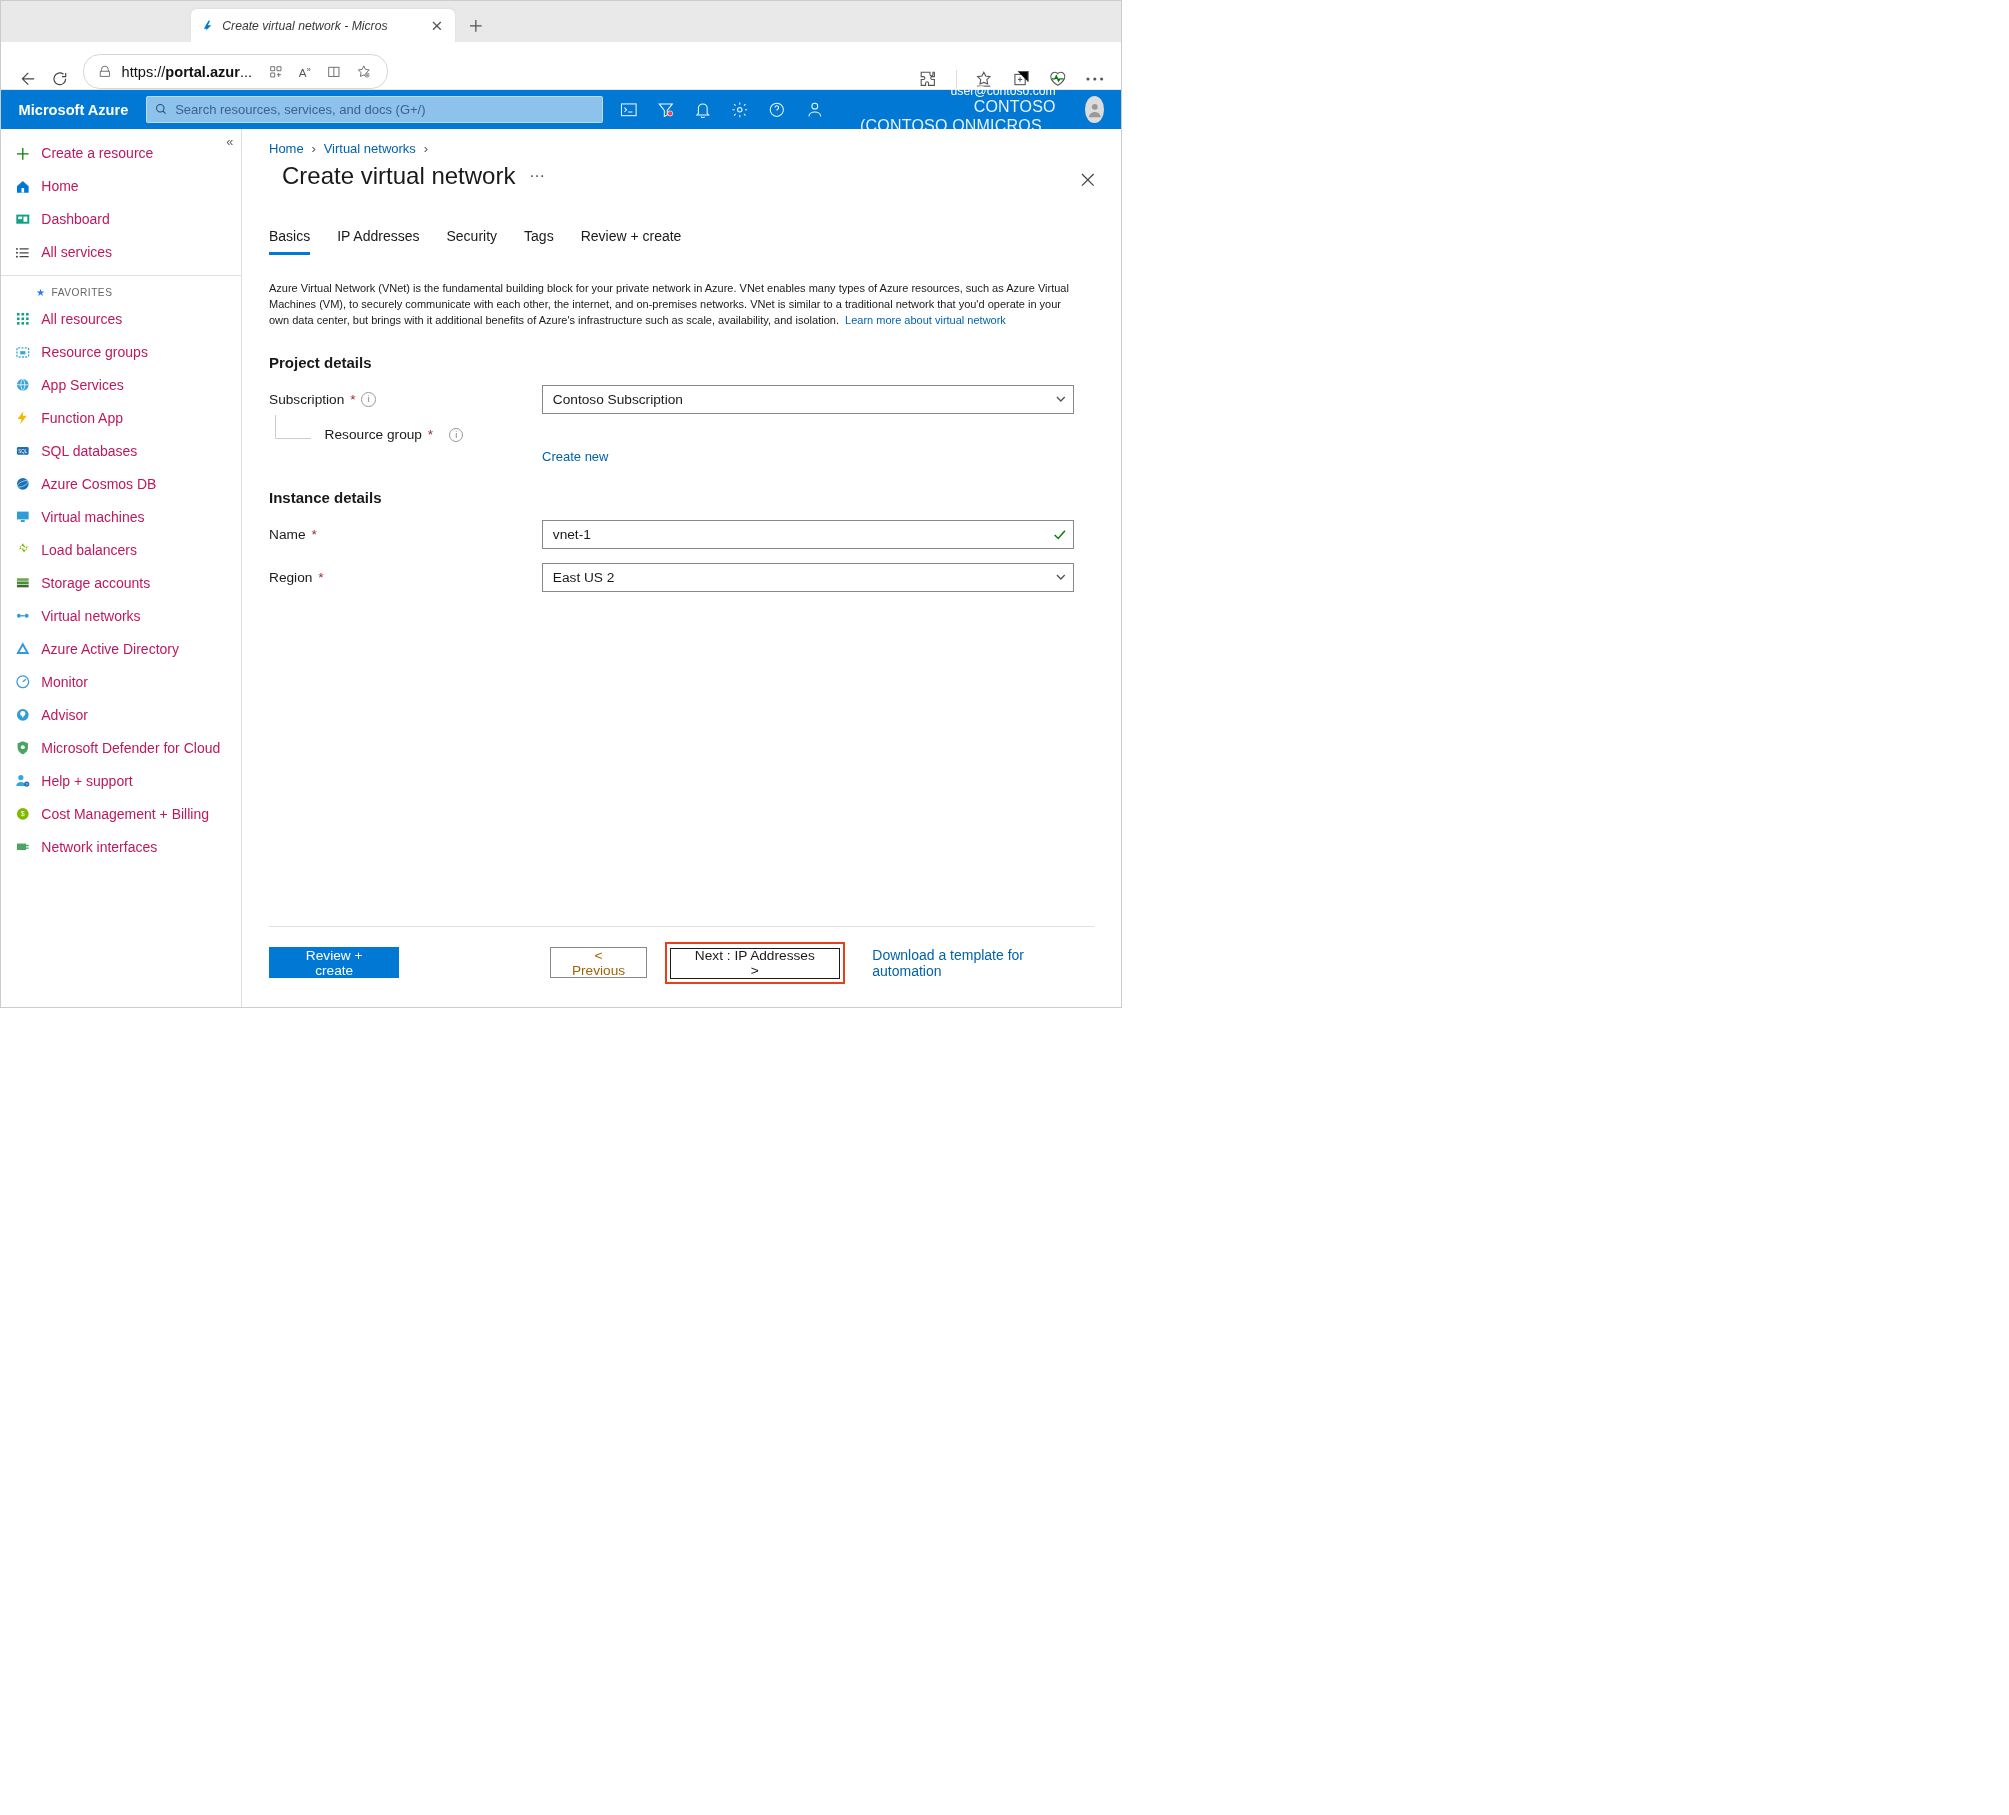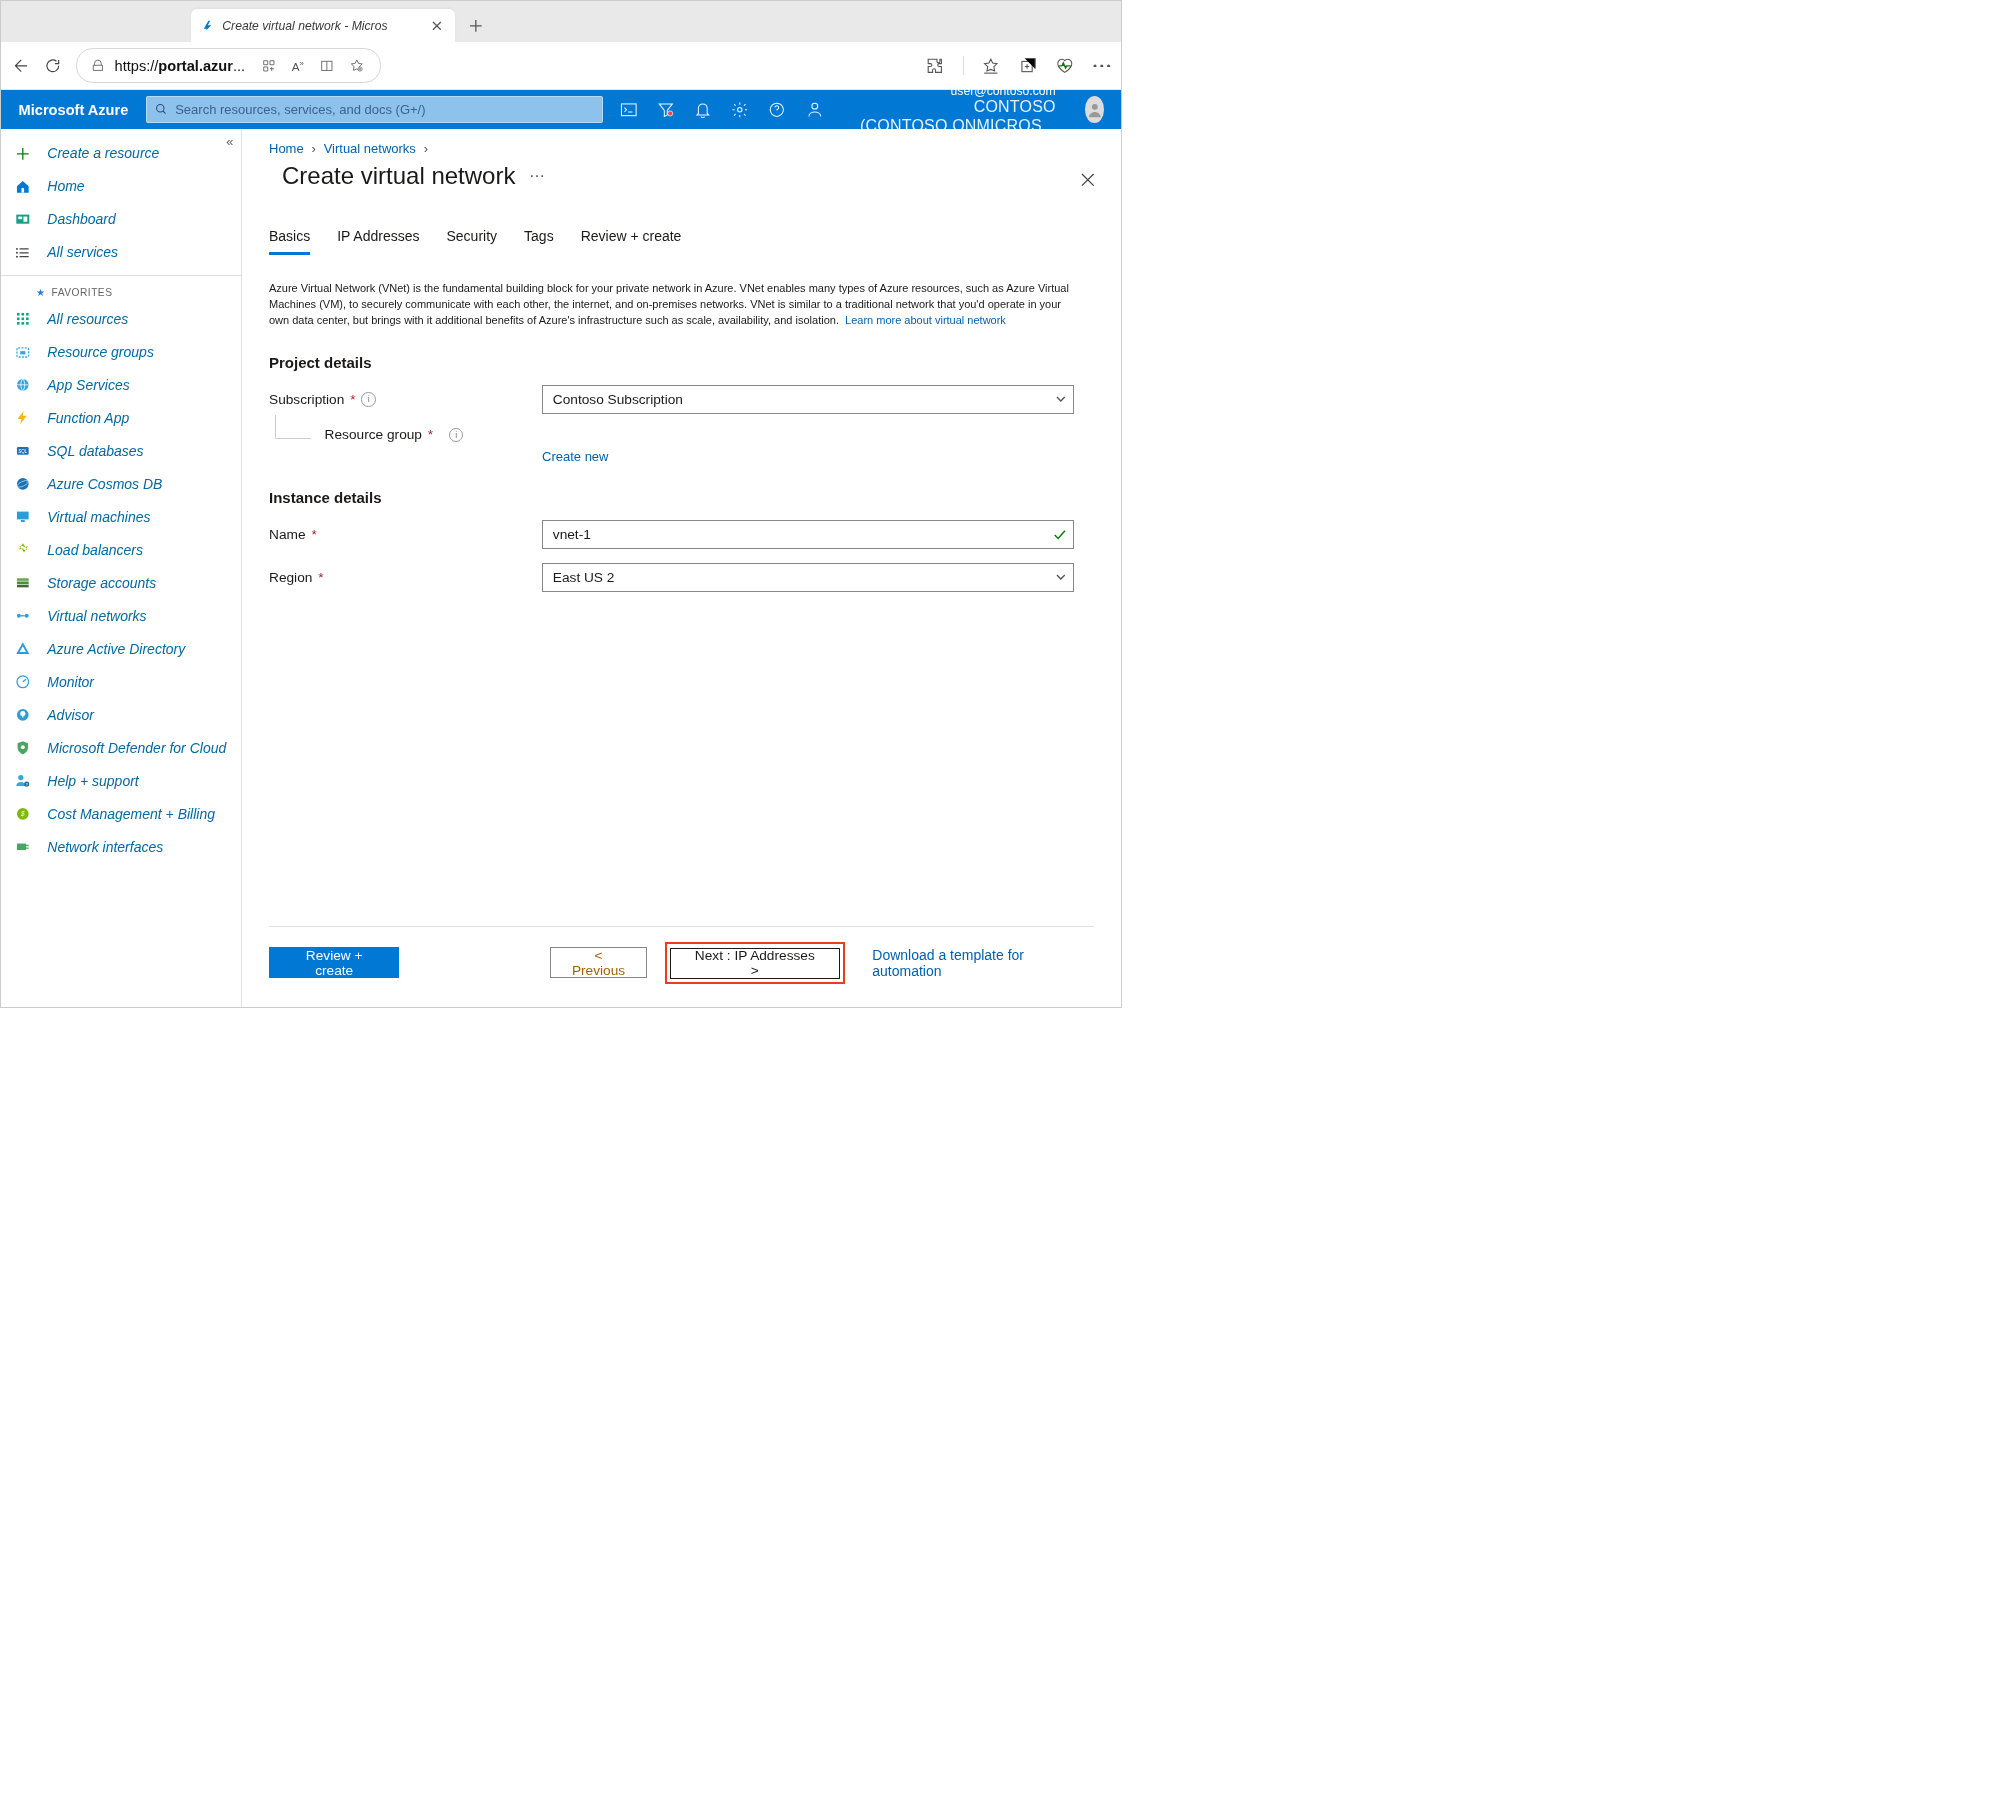--- a/index.html
+++ b/index.html
@@ -17,21 +17,21 @@
   }
   html,body{margin:0;padding:0;font-family:"Segoe UI",Arial,sans-serif;color:var(--txt);font-size:14px;background:#fff;}
   svg{display:block;}
   .browser{width:1120px;border:1px solid #ccc;border-top:none;}
   
   .tabstrip{height:41px;background:var(--chrome-bg);display:flex;align-items:flex-end;padding-left:190px;gap:7.8px;border-top:1px solid #ccc;}
   .tab{height:33px;width:244px;background:var(--tab-bg);border-radius:5.9px 5.9px 0 0;display:flex;align-items:center;padding:0 9.8px;gap:7.8px;font-size:12.2px;color:#3b3a39;white-space:nowrap;overflow:hidden;box-shadow:0 -1px 2.9px rgba(0,0,0,.05);font-style:italic;}
   .tab-title{flex:1;overflow:hidden;text-overflow:ellipsis;}
   .tab-close{width:15.6px;height:15.6px;display:flex;align-items:center;justify-content:center;color:#555;}
   .newtab-btn{width:27px;height:27px;margin-bottom:2.9px;display:flex;align-items:center;justify-content:center;color:#555;}
-  .toolbar{height:47px;background:#fff;display:flex;align-items:center;padding:0 9px;gap:13.7px;border-bottom:1px solid #e5e5e5;}
+  .toolbar{height:47px;background:#fff;display:flex;align-items:flex-end;padding:0 16px;gap:13.7px;border-bottom:1px solid #e5e5e5;}
   .tb-icn{width:19.5px;height:19.5px;color:#555;display:flex;align-items:center;justify-content:center;}
   .urlbox{display:flex;align-items:center;gap:9.8px;height:33px;border:1px solid #d6d6d6;border-radius:16.6px;padding:0 13.7px;min-width:224px;background:#fff;}
   .url-text{font-size:14.6px;color:#111;}
   .url-text b{font-weight:600;}
   .tb-right{margin-left:auto;display:flex;align-items:center;gap:17.6px;}
   .tb-right .sep{width:1px;height:19.5px;background:#ddd;}
   
   .az-top{height:39px;background:var(--azure-blue);display:flex;align-items:center;color:#fff;padding:0 17.6px;gap:17.6px;}
   .az-brand{font-size:14.6px;font-weight:600;white-space:nowrap;}
   .az-search{flex:0 0 439px;height:25px;background:rgba(255,255,255,.55);border:1px solid rgba(255,255,255,.4);border-radius:2px;display:flex;align-items:center;padding:0 7.8px;color:#2b4a71cc;font-size:13px;gap:7.8px;}
@@ -42,21 +42,21 @@
   .az-acct .u{font-size:12.2px;}
   .az-acct .t{font-size:16px;opacity:.9;letter-spacing:0.2px;}
   .az-avatar{width:27px;height:27px;border-radius:50%;background:#dcdcdc;margin-left:9.8px;display:flex;align-items:center;justify-content:center;color:#777;}
   
   .app-body{display:flex;min-height:878px;}
   .sidenav{width:240px;border-right:1px solid var(--divider);padding-top:7.8px;position:relative;}
   .sidenav .collapse{position:absolute;right:7.8px;top:5.9px;color:#666;font-size:12.7px;}
   .nav-sep{height:1px;background:var(--divider);margin:5.9px 0;}
   .nav-h{font-size:10.2px;letter-spacing:0.5px;color:#666;text-transform:uppercase;padding:5.9px 13.7px 3.9px 35px;display:flex;align-items:center;gap:5.9px;}
   .nav-h .star{color:#2a7de1;}
-  .nav-item{display:flex;align-items:center;gap:17px;height:33px;padding:0 13.7px;color:#0369a1;font-size:14px;cursor:pointer;font-style:italic;}
+  .nav-item{display:flex;align-items:center;gap:11px;height:33px;padding:0 13.7px;color:#be185d;font-size:14px;cursor:pointer;}
   .nav-item .icn{width:15.6px;height:15.6px;flex:none;display:flex;align-items:center;justify-content:center;}
   .nav-plus .icn{color:#107c10;}
   
   .content{flex:1;padding:11.7px 27px 0 27px;position:relative;display:flex;flex-direction:column;}
   .bc{font-size:13px;display:flex;align-items:center;gap:7.8px;color:#555;}
   .bc a{color:var(--link);text-decoration:none;}
   .h1-row{display:flex;align-items:center;gap:13.7px;margin-top:5.9px;}
   .h1{font-size:24px;font-weight:400;margin-left:13px;}
   .h1-more{color:#555;font-size:15.6px;}
   .close-panel{position:absolute;right:23.4px;top:43px;color:#444;width:17.6px;height:17.6px;}

